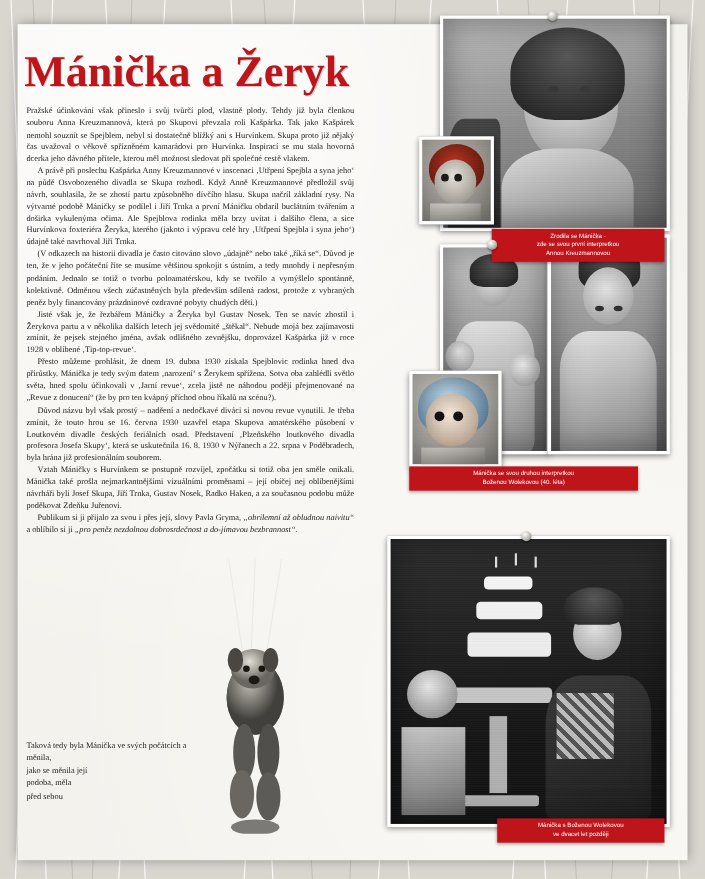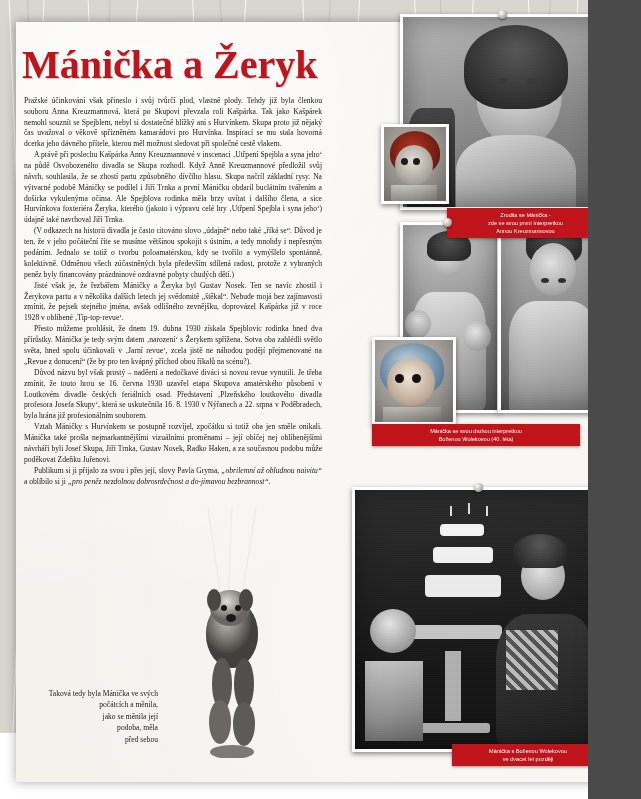--- a/index.html
+++ b/index.html
@@ -2,24 +2,24 @@
 <html><head>
 <meta charset="utf-8">
 <style>
   html, body {
     margin: 0;
     padding: 0;
     background: #4a4a4a;
   }
   #page {
     position: relative;
-    width: 588px;
+    width: 641px;
     height: 799px;
     overflow: hidden;
-    background: #ffffff;
+    background: #fef9c3;
     font-family: "Liberation Serif", serif;
   }
   
   .strings {
     position: absolute;
     inset: 0;
     z-index: 0;
     pointer-events: none;
   }
   .paper {
@@ -79,21 +79,21 @@
     position: absolute;
     left: 24px;
     top: 672px;
     width: 150px;
     z-index: 5;
     color: #1a1a1a;
     font-size: 7.6px;
     line-height: 1.5;
     text-align: left;
   }
-  .tailcol p { margin: 16px; text-indent: 0; text-align: right; }
+  .tailcol p { margin: 0; text-indent: 0; }
 
   
   .photo {
     position: absolute;
     z-index: 4;
     background: #9a9a96;
     border: 3px solid #ffffff;
     box-shadow: 0 2px 5px rgba(0,0,0,0.45);
     overflow: hidden;
   }

